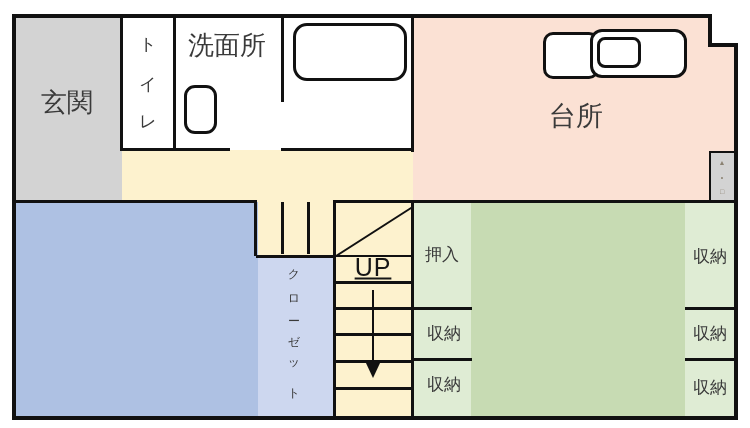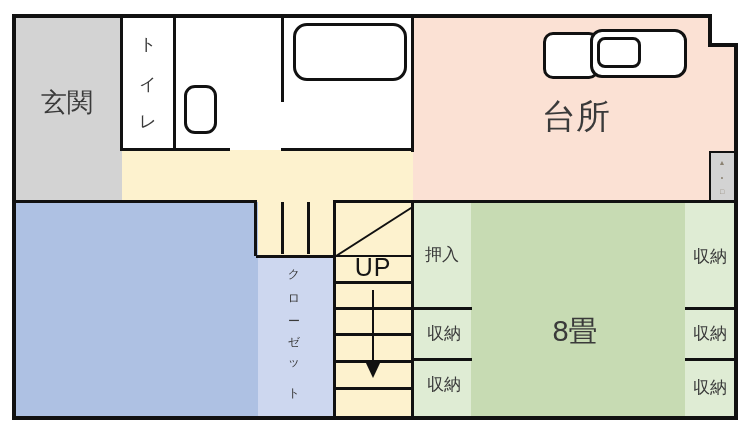--- a/index.html
+++ b/index.html
@@ -13,21 +13,21 @@
   .label{transform:translate(-50%,-50%);white-space:nowrap;line-height:1;}
   .vlabel{writing-mode:vertical-rl;text-orientation:upright;transform:translateX(-50%);line-height:1;}
   .bg-genkan{background:var(--entrance-gray,#d3d3d3);}
   .bg-cream{background:var(--hallway-cream,#fdf2ce);}
   .bg-pink{background:var(--kitchen-pink,#fbe1d4);}
   .bg-blue{background:var(--western-room-blue,#aec1e3);}
   .bg-lblue{background:var(--closet-blue,#cdd7ef);}
   .bg-green{background:var(--japanese-room-green,#c7dbb3);}
   .bg-lgreen{background:var(--storage-green,#dfecd4);}
   .bg-white{background:#ffffff;}
-  .fs26{font-size:26px;} .fs27{font-size:34px;} .fs29{font-size:29px;}
+  .fs26{font-size:26px;} .fs27{font-size:27px;} .fs29{font-size:29px;}
   .fs25{font-size:25px;letter-spacing:1px;color:#161616;}
   .fs17{font-size:17px;}
   .diag{background:#111;transform-origin:0 50%;transform:rotate(-32.6deg);}
   .arrowhead{width:0;height:0;border-left:8px solid transparent;border-right:8px solid transparent;border-top:17px solid #111;background:transparent;}
   .uglyph{position:absolute;transform:translate(-50%,-50%);font-size:7px;color:#8b8272;line-height:1;}
 </style>
 </head>
 <body>
 
 <div id="plan">
@@ -87,24 +87,24 @@
   <div class="wall" style="left:256px;top:255px;width:79px;height:3px;"></div>
   <div class="wall" style="left:333px;top:200px;width:3px;height:218px;"></div>
   <div class="wall" style="left:411px;top:200px;width:3px;height:218px;"></div>
   <div class="wall" style="left:414px;top:307px;width:58px;height:3px;"></div>
   <div class="wall" style="left:414px;top:358px;width:58px;height:3px;"></div>
   <div class="wall" style="left:685px;top:307px;width:53px;height:3px;"></div>
   <div class="wall" style="left:685px;top:358px;width:53px;height:3px;"></div>
 
   <span class="label fs26" style="left:67px;top:102px;text-align:center;">玄関</span>
   <span class="vlabel fs17" style="left:148px;top:25px;letter-spacing:20px;">トイレ</span>
+  <span class="label fs26" style="left:227px;top:45px;">洗面所</span>
   <span class="label fs27" style="left:576px;top:116px;">台所</span>
   <span class="vlabel" style="left:294px;top:260px;font-size:12px;letter-spacing:13px;">クローゼット</span>
-  <span class="label fs25" style="left:373px;top:267px;">UP</span>
+  <span class="label fs25" style="left:373px;top:267px;text-decoration:underline;">UP</span>
   <span class="label fs17" style="left:442px;top:254px;">押入</span>
   <span class="label fs17" style="left:444px;top:333px;">収納</span>
   <span class="label fs17" style="left:444px;top:384px;">収納</span>
-  <span class="label fs29" style="left:575px;top:331px;">8畳</span>
   <span class="label fs17" style="left:710px;top:256px;">収納</span>
   <span class="label fs17" style="left:710px;top:333px;">収納</span>
   <span class="label fs17" style="left:710px;top:387px;">収納</span>
 
 </div>
 
 </body></html>

